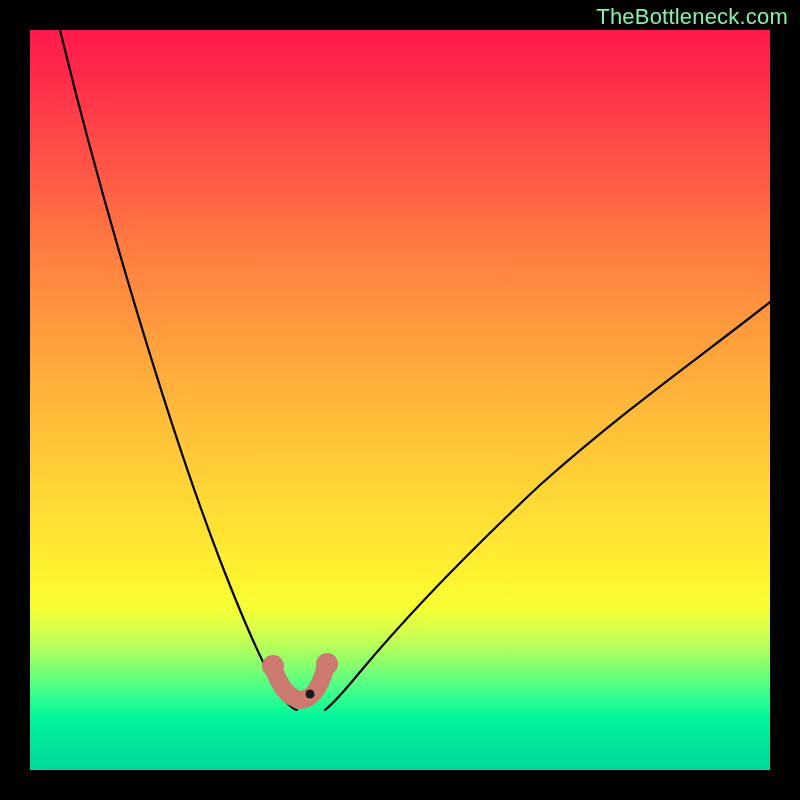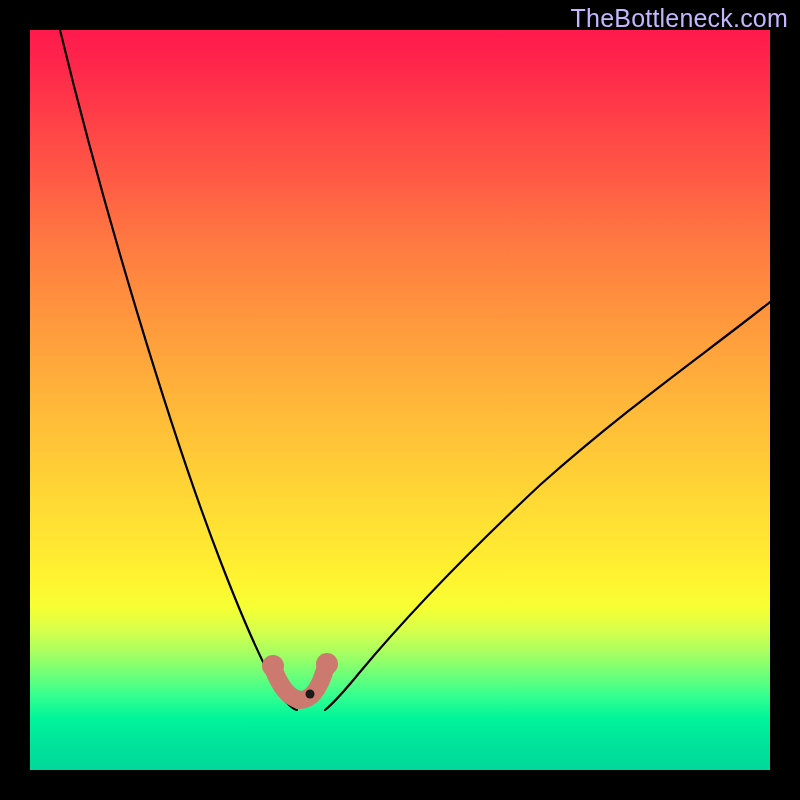--- a/index.html
+++ b/index.html
@@ -46,22 +46,22 @@
     );
   }
   svg.curves {
     position: absolute;
     inset: 0;
   }
   .watermark {
     position: absolute;
     top: 4px;
     right: 12px;
-    color: #c4b5fd;
-    font-size: 25px;
+    color: #86efac;
+    font-size: 22px;
     letter-spacing: 0.2px;
     font-weight: 500;
   }
 </style>
 </head>
 <body>
 
 <div class="watermark">TheBottleneck.com</div>
 
 <div class="frame">

